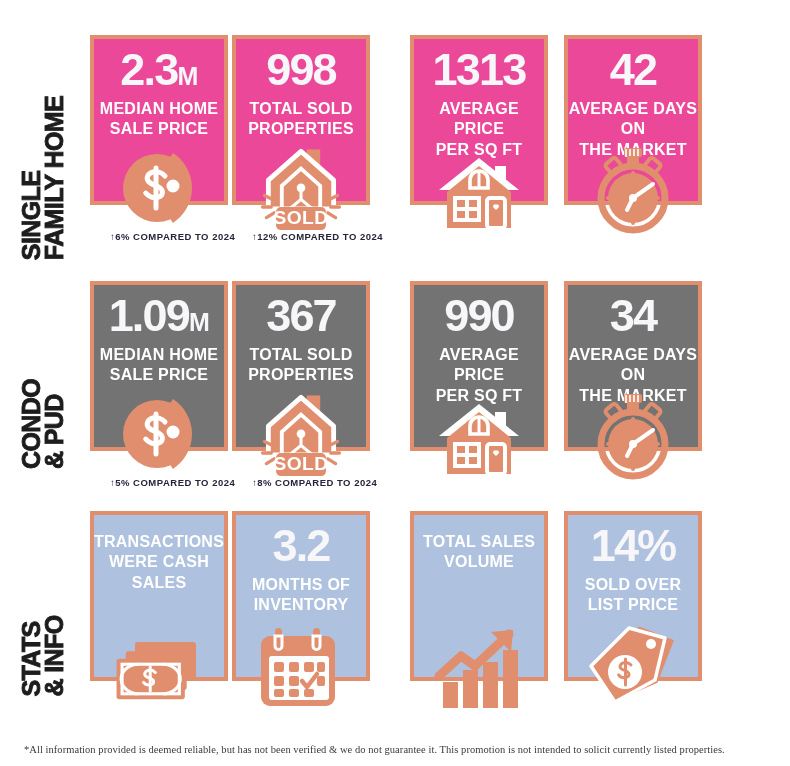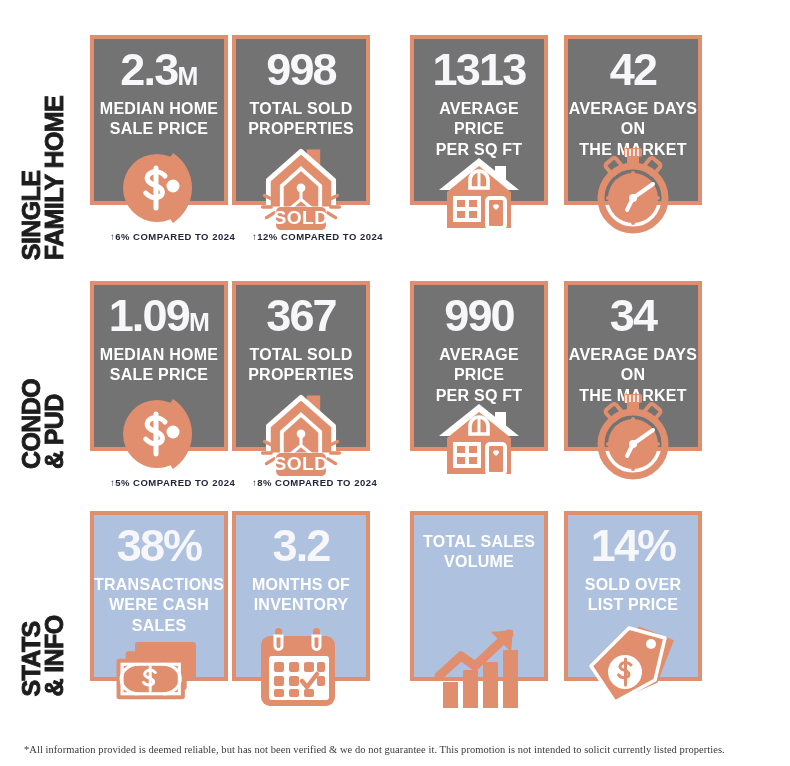--- a/index.html
+++ b/index.html
@@ -60,21 +60,21 @@
     display: flex;
     flex-direction: column;
     align-items: center;
     padding-top: 10px;
   }
   .card.c0 { left: 0; }
   .card.c1 { left: 142px; }
   .card.c2 { left: 312px; margin-left: 8px; }
   .card.c3 { left: 474px; }
 
-  .theme-navy   .card { background: #737373; }
+  .theme-navy   .card { background: #ec4899; }
   .theme-purple .card { background: #737373; }
   .theme-blue   .card { background: #aec1de; }
 
   .stat-value {
     color: #f7f7f9;
     font-weight: 700;
     font-size: 45px;
     line-height: 0.95;
     letter-spacing: -1.8px;
     white-space: nowrap;
@@ -320,21 +320,20 @@
   </div>
 
   <div class="row row-3 theme-blue">
     <div class="row-label">
       <span class="txt">STATS
 &amp; INFO</span>
     </div>
     <div class="cards">
 
       <div class="card c0">
-        <div class="stat-value"><span>38%</span><span class="sfx"></span></div>
         <div class="stat-label">TRANSACTIONS
 WERE CASH SALES</div>
         <div class="icon-wrap">
           <svg width="104" height="86" viewBox="0 0 104 86">
             <rect x="26" y="16" width="66" height="42" rx="3" fill="#e08e6d"></rect>
             <rect x="16" y="26" width="66" height="42" rx="3" fill="#e08e6d"></rect>
             <rect x="6" y="34" width="74" height="44" rx="3" fill="#e08e6d"></rect>
             <rect x="12" y="40" width="62" height="32" fill="none" stroke="#fff" stroke-width="3.4"></rect>
             <path d="M30 40a19 16 0 0 0 0 32" fill="none" stroke="#fff" stroke-width="3.4"></path>
             <path d="M56 40a19 16 0 0 1 0 32" fill="none" stroke="#fff" stroke-width="3.4"></path>

